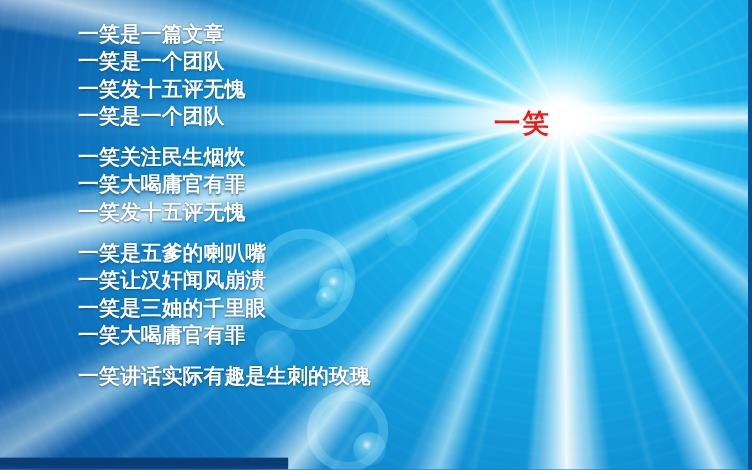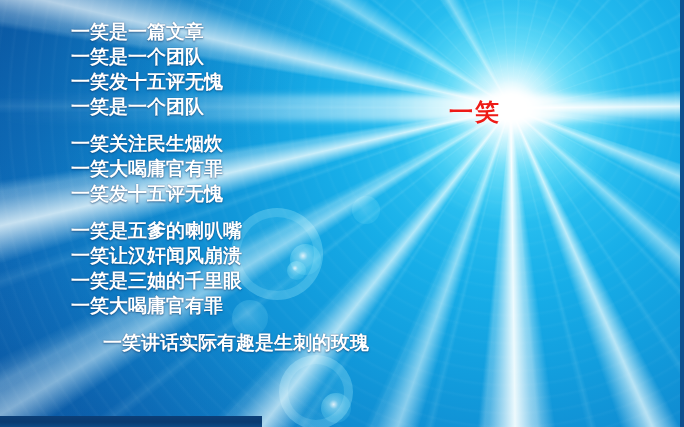--- a/index.html
+++ b/index.html
@@ -210,21 +210,21 @@
   }
 
   
   .poem {
     position: absolute;
     left: 71px;
     top: 19px;
     width: 330px;
   }
   .stanza { margin: 0 0 12px 0; }
-  .stanza:last-child { margin-bottom: 0; text-align: center; }
+  .stanza:last-child { margin-bottom: 0; }
 
   .line {
     font-family: "DejaVu Sans", "Liberation Sans", sans-serif;
     font-size: 19px;
     line-height: 25px;
     font-weight: 700;
     color: #ffffff;
     white-space: nowrap;
     letter-spacing: 0px;
     text-shadow:

